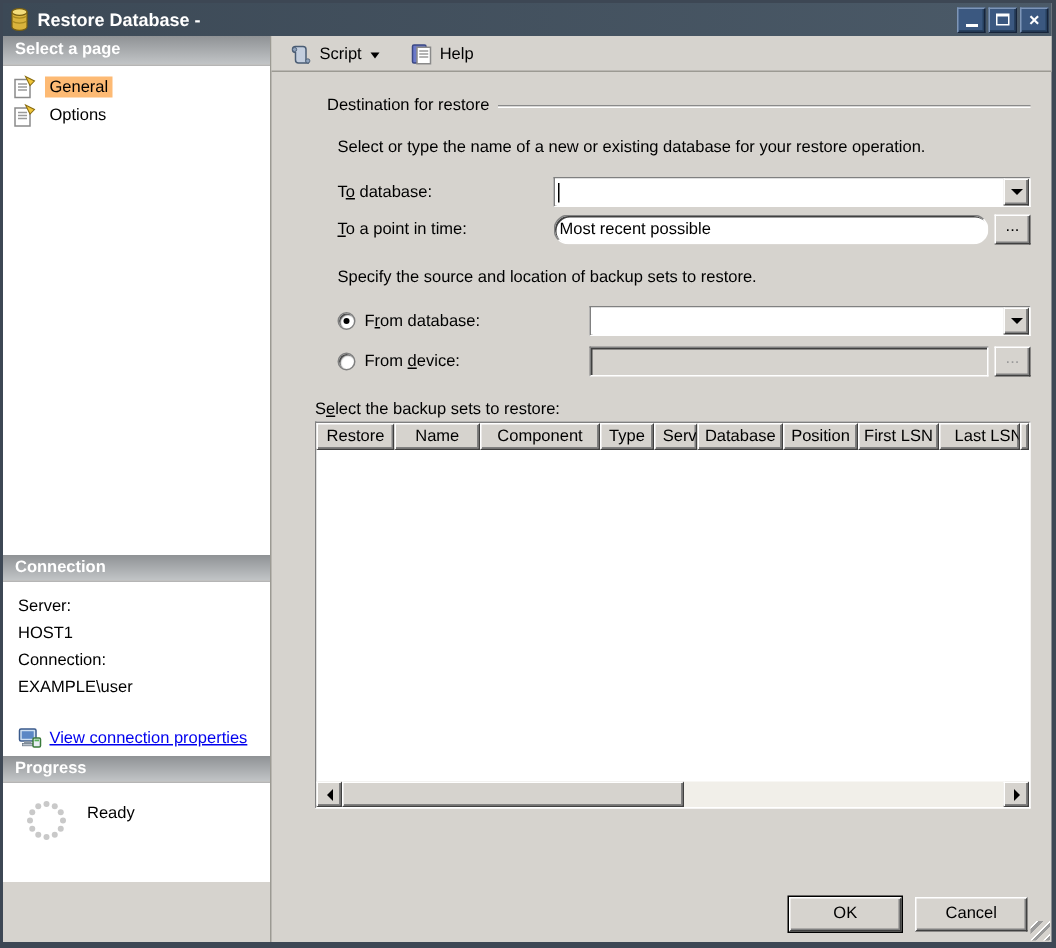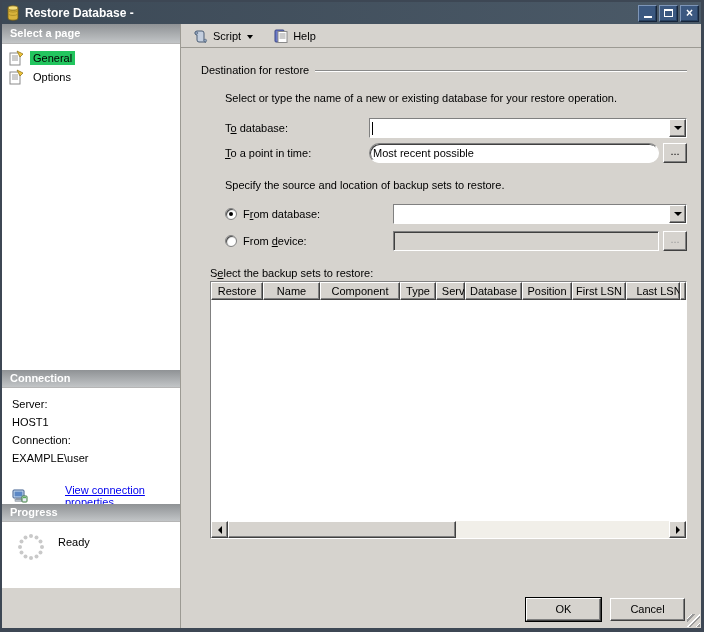--- a/index.html
+++ b/index.html
@@ -34,26 +34,26 @@
   .sidebar { width:179px; flex:0 0 179px; border-right:1px solid #9c9a93;
              display:flex; flex-direction:column; background:#d6d3ce; }
   .sec-head { height:20px; flex:0 0 auto; padding:3px 0 0 8px;
               background:linear-gradient(to bottom,#8f9295,#c2c5c7);
               color:#fff; font-weight:bold; border-bottom:1px solid #b5b5b5; }
   .sec-head.small { height:18px; padding-top:2px; }
   .white-box { background:#fff; overflow:hidden; }
   .page-list { height:326px; padding-top:4px; }
   .page-item { display:flex; align-items:center; height:19px; padding-left:6px; cursor:default; }
   .page-item .lbl { padding:1px 3px; }
-  .page-item.selected .lbl { background:#22c55e; }
+  .page-item.selected .lbl { background:#fdba74; }
   .pi-ico { width:16px; height:16px; margin-right:6px; flex:0 0 16px; }
 
   .conn-box { height:116px; padding:8px 0 0 10px; }
   .conn-box .row { margin-bottom:2px; line-height:16px; }
-  .link-row { display:flex; align-items:center; margin-top:18px;gap:32px; }
+  .link-row { display:flex; align-items:center; margin-top:18px; }
   .pc-ico { width:16px; height:16px; margin-right:5px; flex:0 0 16px; }
   a.link { color:#0000ee; text-decoration:underline; cursor:pointer; }
 
   .prog-box { height:66px; display:flex; align-items:flex-start; padding:10px 0 0 14px; }
   .spinner { width:30px; height:30px; margin-right:12px; }
   .prog-text { margin-top:4px; }
   .side-fill { flex:1; background:#d6d3ce; }
 
   
   .main { flex:1; display:flex; flex-direction:column; min-width:0; }
@@ -62,21 +62,21 @@
   .tool-item { display:flex; align-items:center; padding:2px 4px; cursor:default; }
   .tool-item .ti-ico { width:16px; height:16px; margin-right:4px; }
   .drop-arrow { width:0; height:0; border-left:3px solid transparent;
                 border-right:3px solid transparent; border-top:4px solid #000;
                 margin:2px 2px 0 6px; }
   .tool-gap { width:10px; }
 
   .content { flex:1; position:relative; padding:0 14px 0 20px; }
 
   .grp { display:flex; align-items:center; margin-top:16px; }
-  .grp-cap { white-space:nowrap; margin-right:6px; }
+  .grp-cap { white-space:nowrap; margin-right:6px;margin-left:17px; }
   .etch { flex:1; height:2px; border-top:1px solid #8a8a8a; border-bottom:1px solid #fff; margin-top:1px; }
 
   .desc { margin:16px 0 0 24px; }
 
   .frow { display:flex; align-items:center; margin-left:24px; }
   .flabel { width:144px; flex:0 0 144px; }
   u { text-decoration:underline; }
 
   .sunken { border:1px solid; border-color:#808080 #fff #fff #808080;
             box-shadow:inset 1px 1px 0 #404040; background:#fff; }

